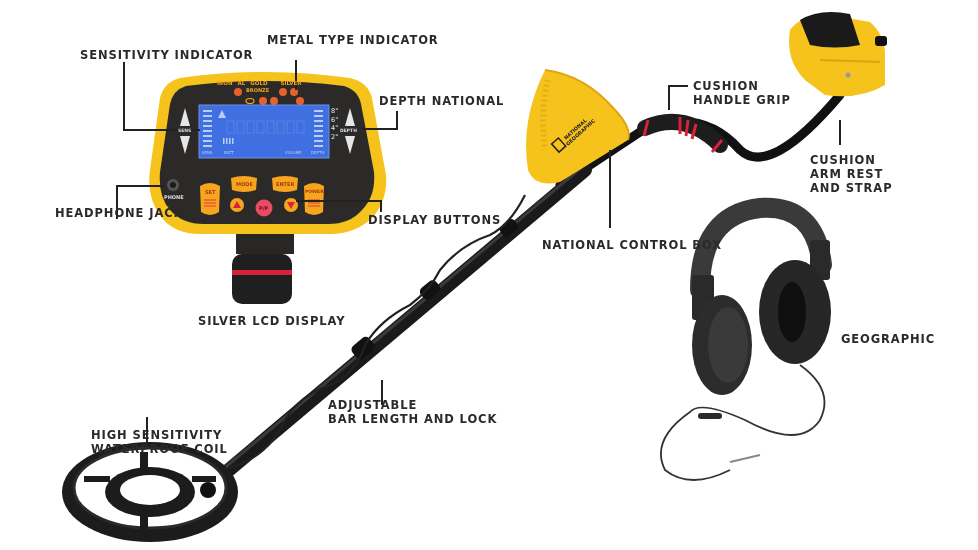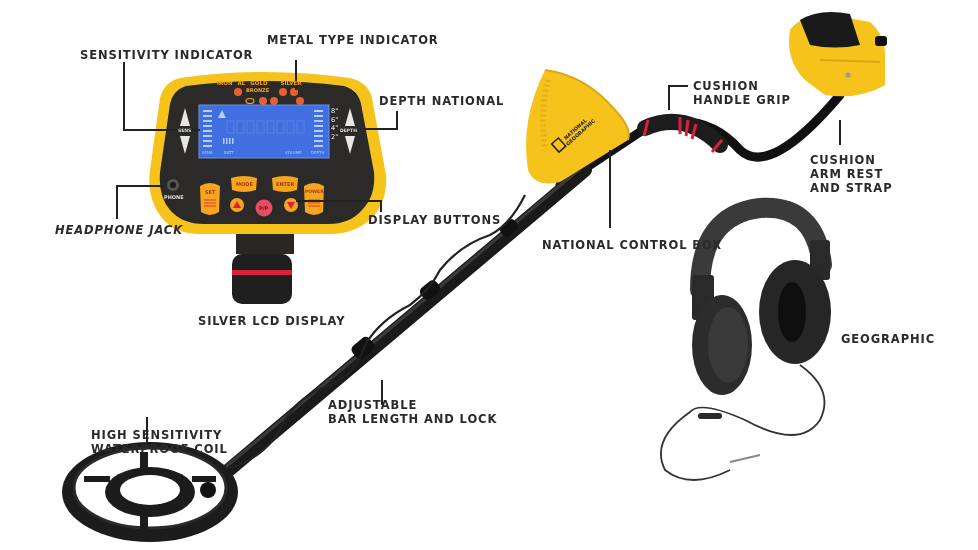--- a/index.html
+++ b/index.html
@@ -179,21 +179,21 @@
 <div class="leader" style="left:609px;top:150px;width:1.5px;height:78px;"></div>
 <div class="leader" style="left:668px;top:85px;width:20px;height:1.5px;"></div>
 <div class="leader" style="left:668px;top:85px;width:1.5px;height:25px;"></div>
 <div class="leader" style="left:839px;top:120px;width:1.5px;height:25px;"></div>
 <div class="leader" style="left:146px;top:417px;width:1.5px;height:28px;"></div>
 <div class="leader" style="left:381px;top:380px;width:1.5px;height:25px;"></div>
 
 <div class="label" style="left:80px;top:48px;">SENSITIVITY INDICATOR</div>
 <div class="label" style="left:267px;top:33px;">METAL TYPE INDICATOR</div>
 <div class="label" style="left:379px;top:94px;">DEPTH NATIONAL</div>
-<div class="label" style="left:55px;top:223px;font-style:italic;">HEADPHONE JACK</div>
+<div class="label" style="left:55px;top:206px;">HEADPHONE JACK</div>
 <div class="label" style="left:368px;top:213px;">DISPLAY BUTTONS</div>
 <div class="label" style="left:198px;top:314px;">SILVER LCD DISPLAY</div>
 <div class="label" style="left:542px;top:238px;">NATIONAL CONTROL BOX</div>
 <div class="label" style="left:693px;top:79px;">CUSHION
 HANDLE GRIP</div>
 <div class="label" style="left:810px;top:153px;">CUSHION
 ARM REST
 AND STRAP</div>
 <div class="label" style="left:841px;top:332px;">GEOGRAPHIC</div>
 <div class="label" style="left:91px;top:384px;margin-top:44px;">HIGH SENSITIVITY

